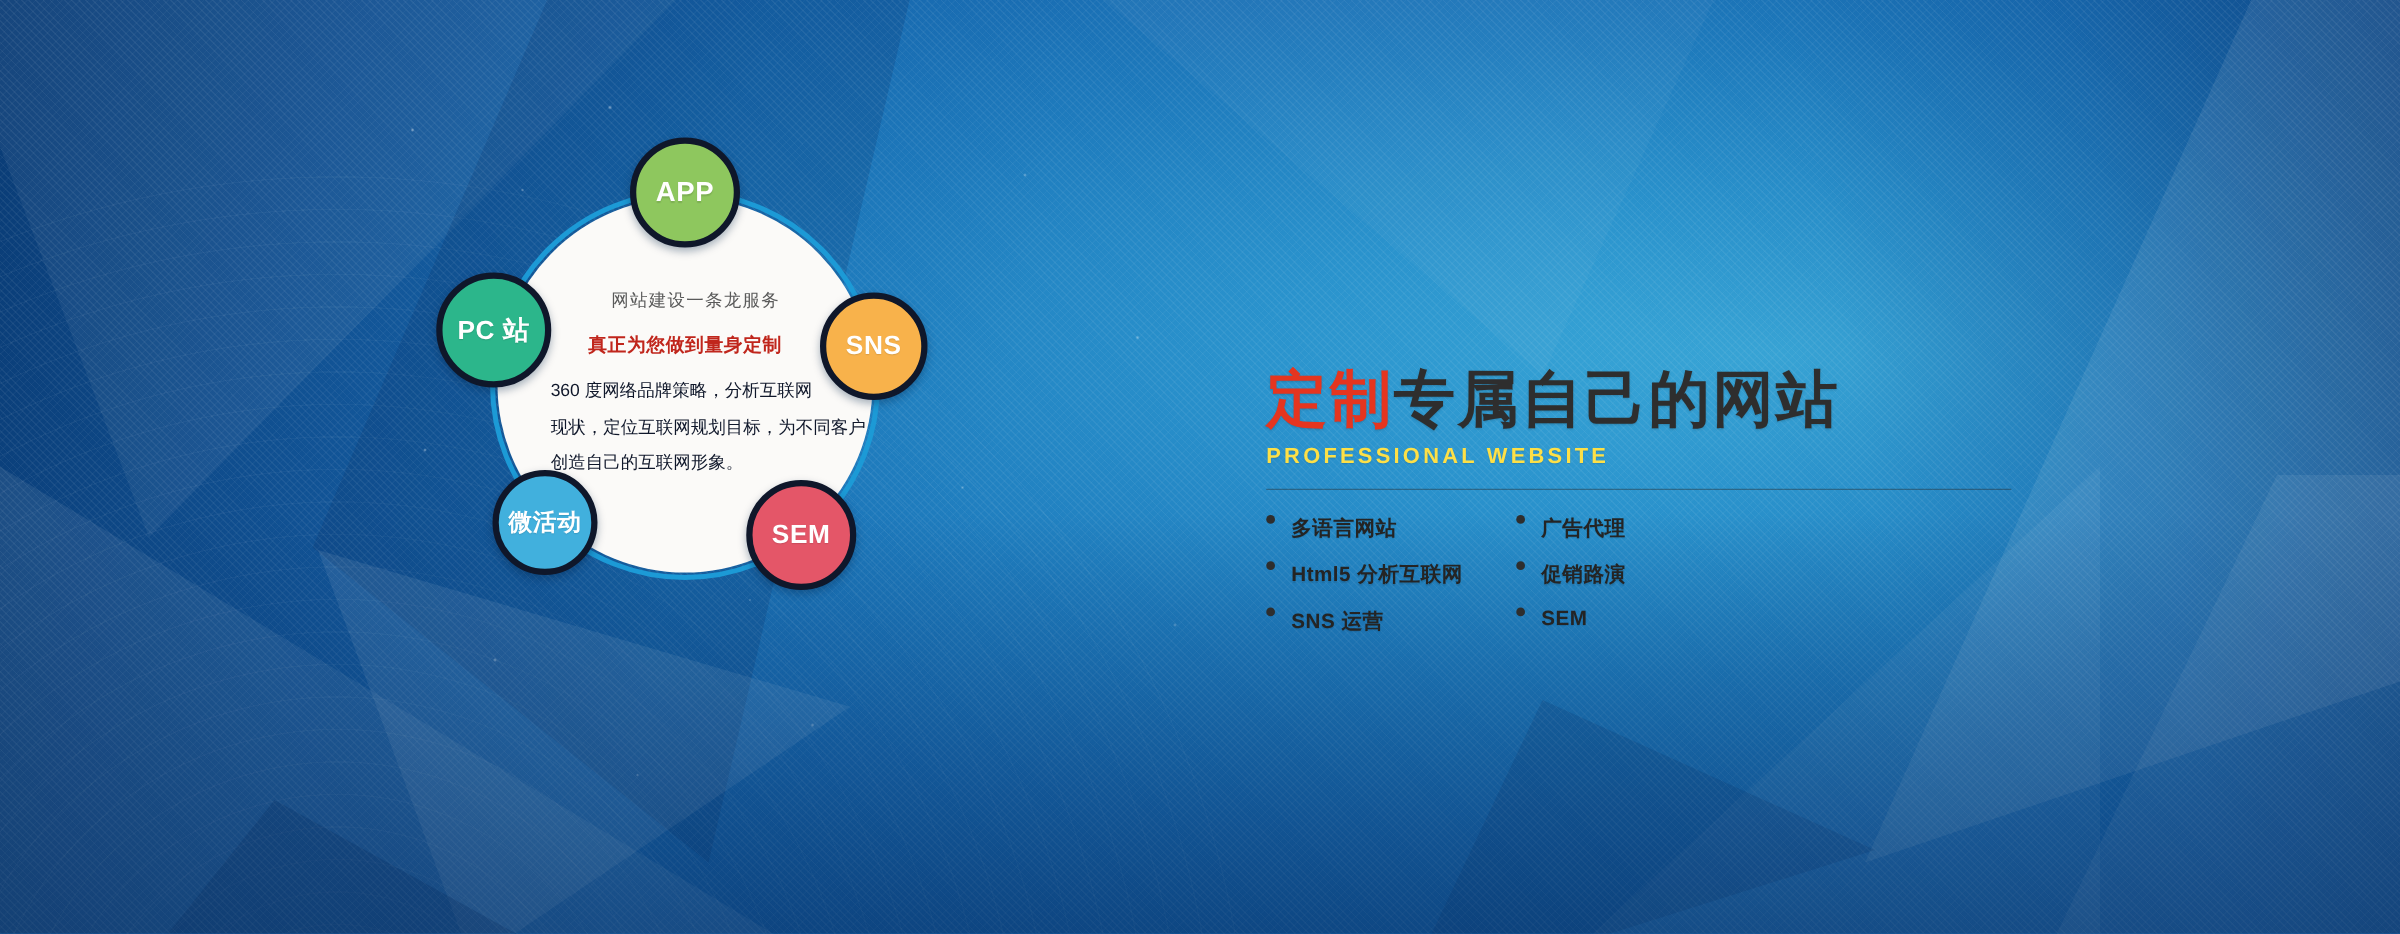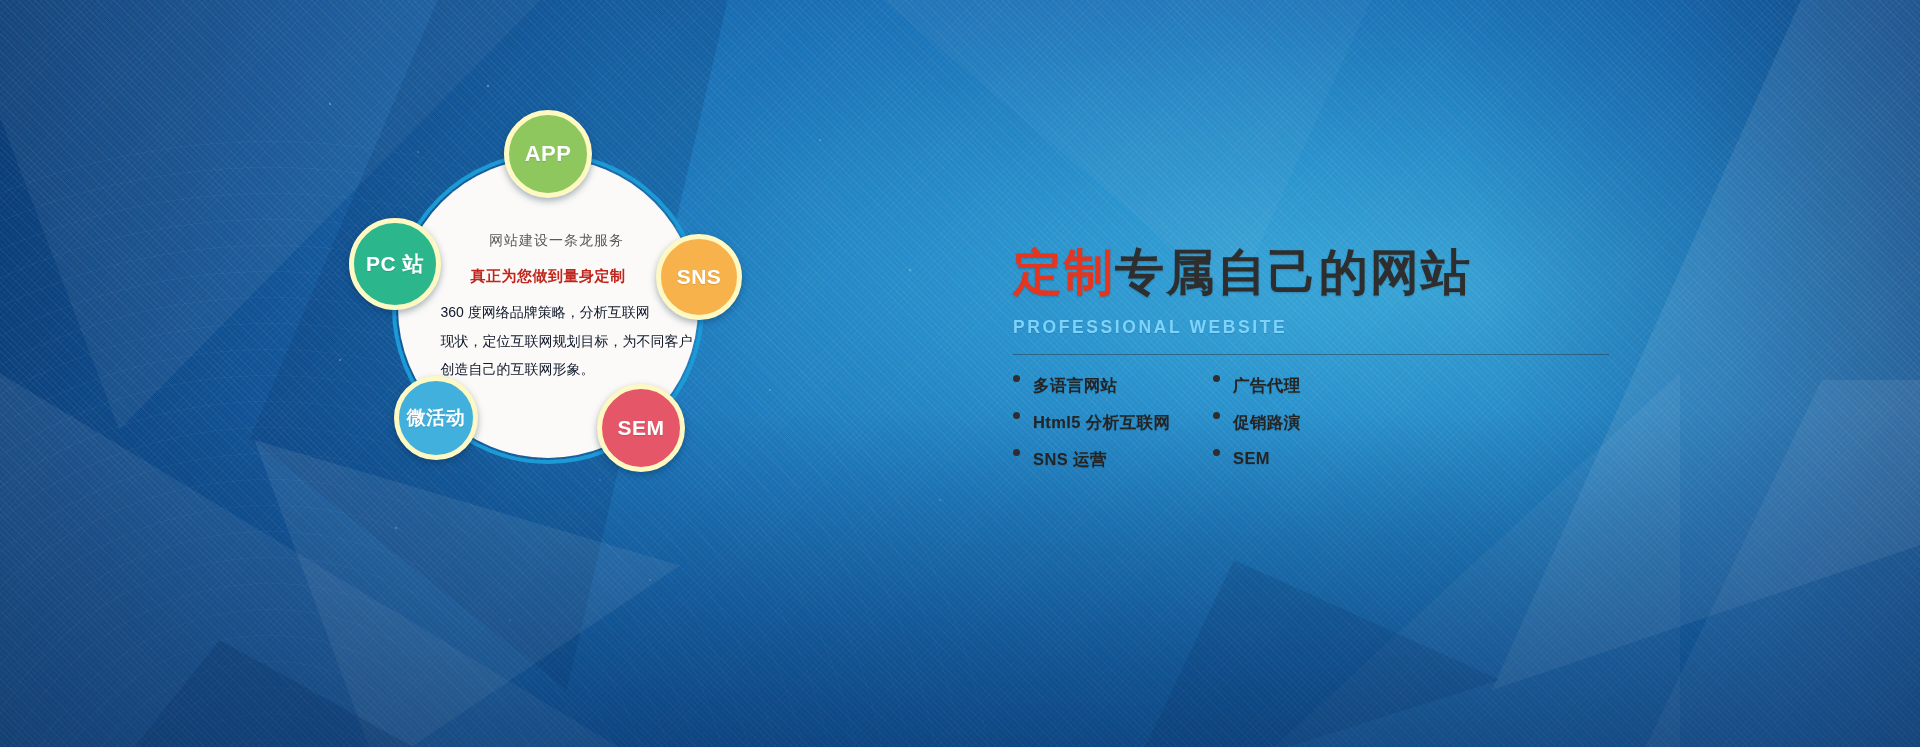--- a/index.html
+++ b/index.html
@@ -195,21 +195,21 @@
 
   
   .node {
     position: absolute;
     border-radius: 50%;
     display: flex;
     align-items: center;
     justify-content: center;
     color: #ffffff;
     font-weight: bold;
-    border: 5px solid #fef9c3;
+    border: 5px solid #0f172a;
     box-sizing: border-box;
     box-shadow: 0 3px 7px rgba(3,35,70,0.35);
     letter-spacing: .5px;
     text-shadow: 0 1px 1px rgba(0,0,0,0.12);
   }
   .node-app  { left: 152px; top: -2px;   width: 88px;  height: 88px;  background: #8ec75e; font-size: 22px; }
   .node-pc   { left: -3px;  top: 106px;  width: 92px;  height: 92px;  background: #2cb68b; font-size: 21px; }
   .node-sns  { left: 304px; top: 122px;  width: 86px;  height: 86px;  background: #f8b24b; font-size: 21px; }
   .node-sem  { left: 245px; top: 272px;  width: 88px;  height: 88px;  background: #e45668; font-size: 21px; }
   .node-wei  { left: 42px;  top: 264px;  width: 84px;  height: 84px;  background: #41b0dd; font-size: 19px; }
@@ -222,28 +222,29 @@
     width: 620px;
   }
   .headline {
     font-size: 49px;
     font-weight: bold;
     line-height: 1;
     letter-spacing: 2px;
     color: #2e2e2e;
     white-space: nowrap;
     text-shadow: 0 1px 2px rgba(0,0,0,0.18);
+    margin-top: 48px;
   }
   .headline .accent { color: #e5351f; }
   .subhead {
-    margin-top: 20px;
+    margin-top: 9px;
     font-size: 17.5px;
     font-weight: bold;
     letter-spacing: 2.6px;
-    color: #7dd3fc;
+    color: #fde047;
     text-shadow: 0 1px 1px rgba(0,0,0,0.12);
   }
   .divider {
     margin-top: 16px;
     width: 596px;
     height: 1px;
     background: rgba(40,40,40,0.42);
   }
   .features {
     margin-top: 20px;

